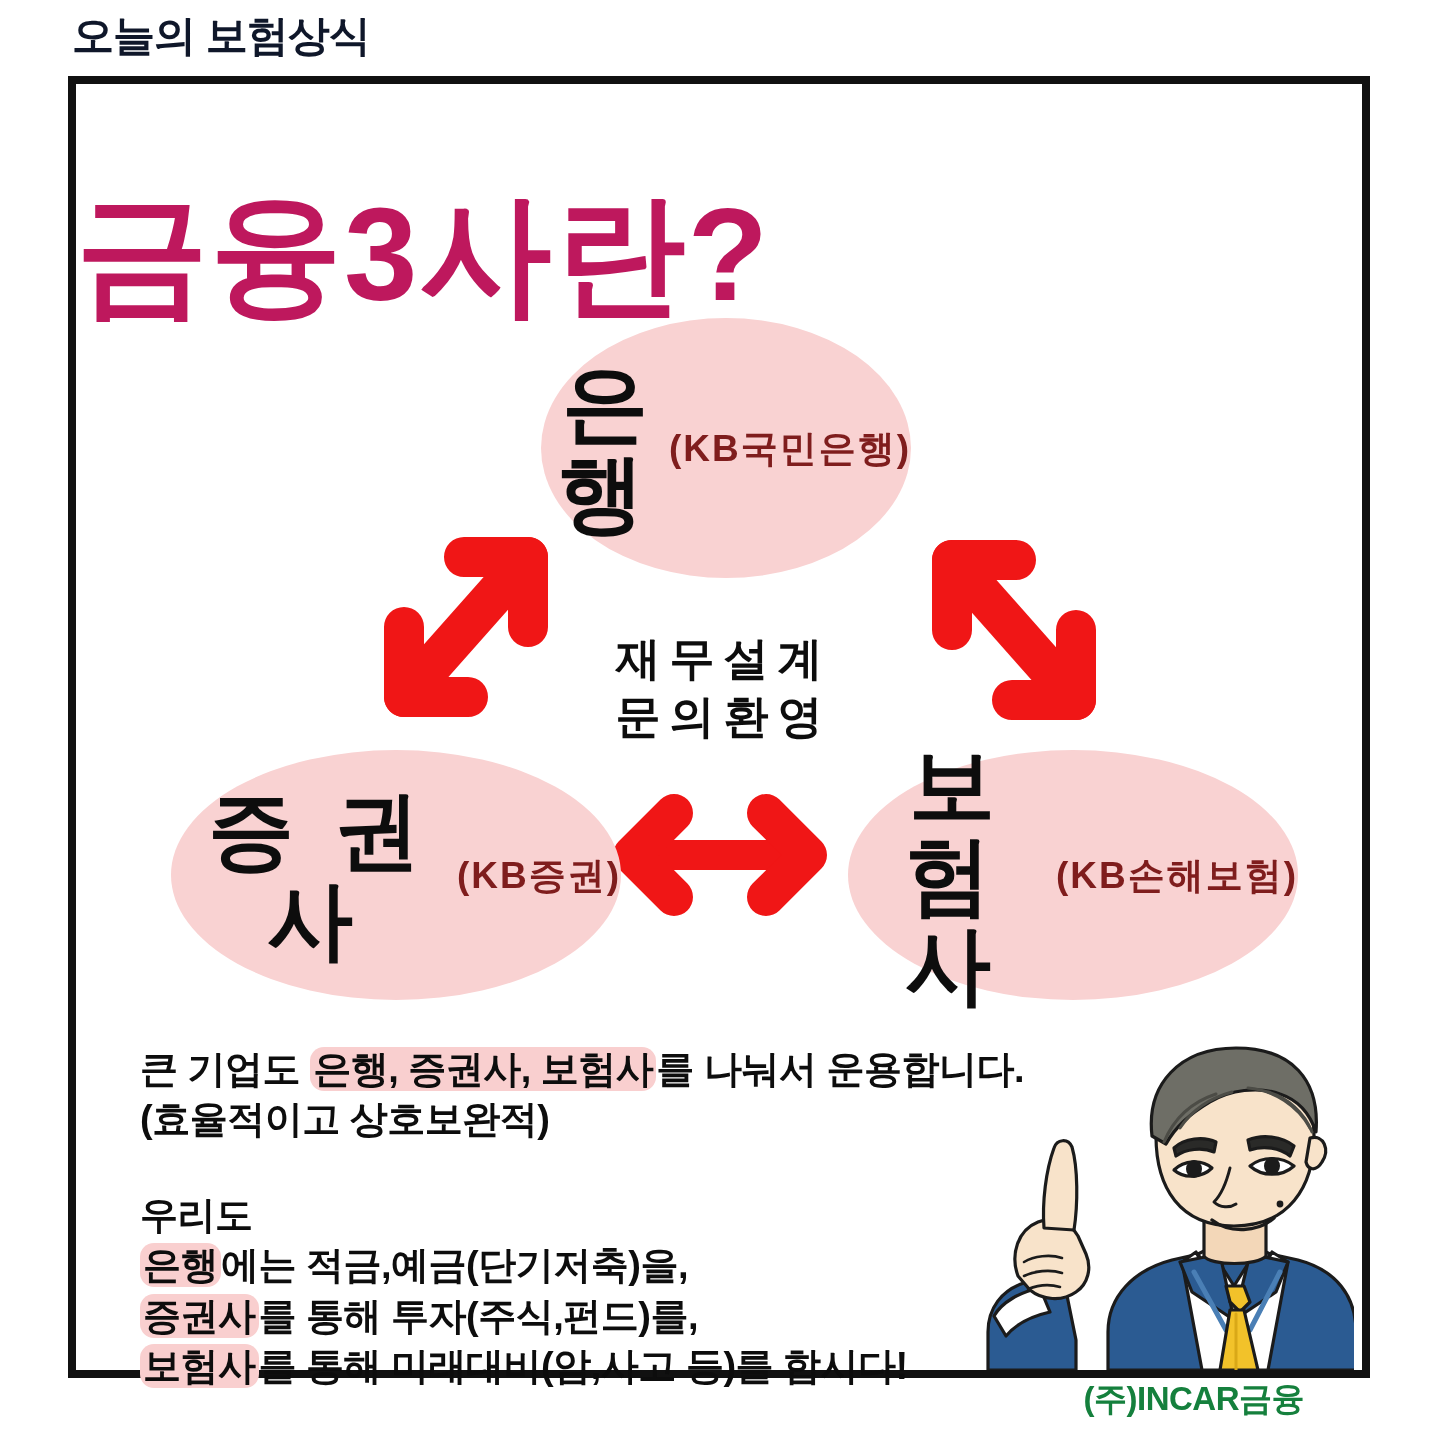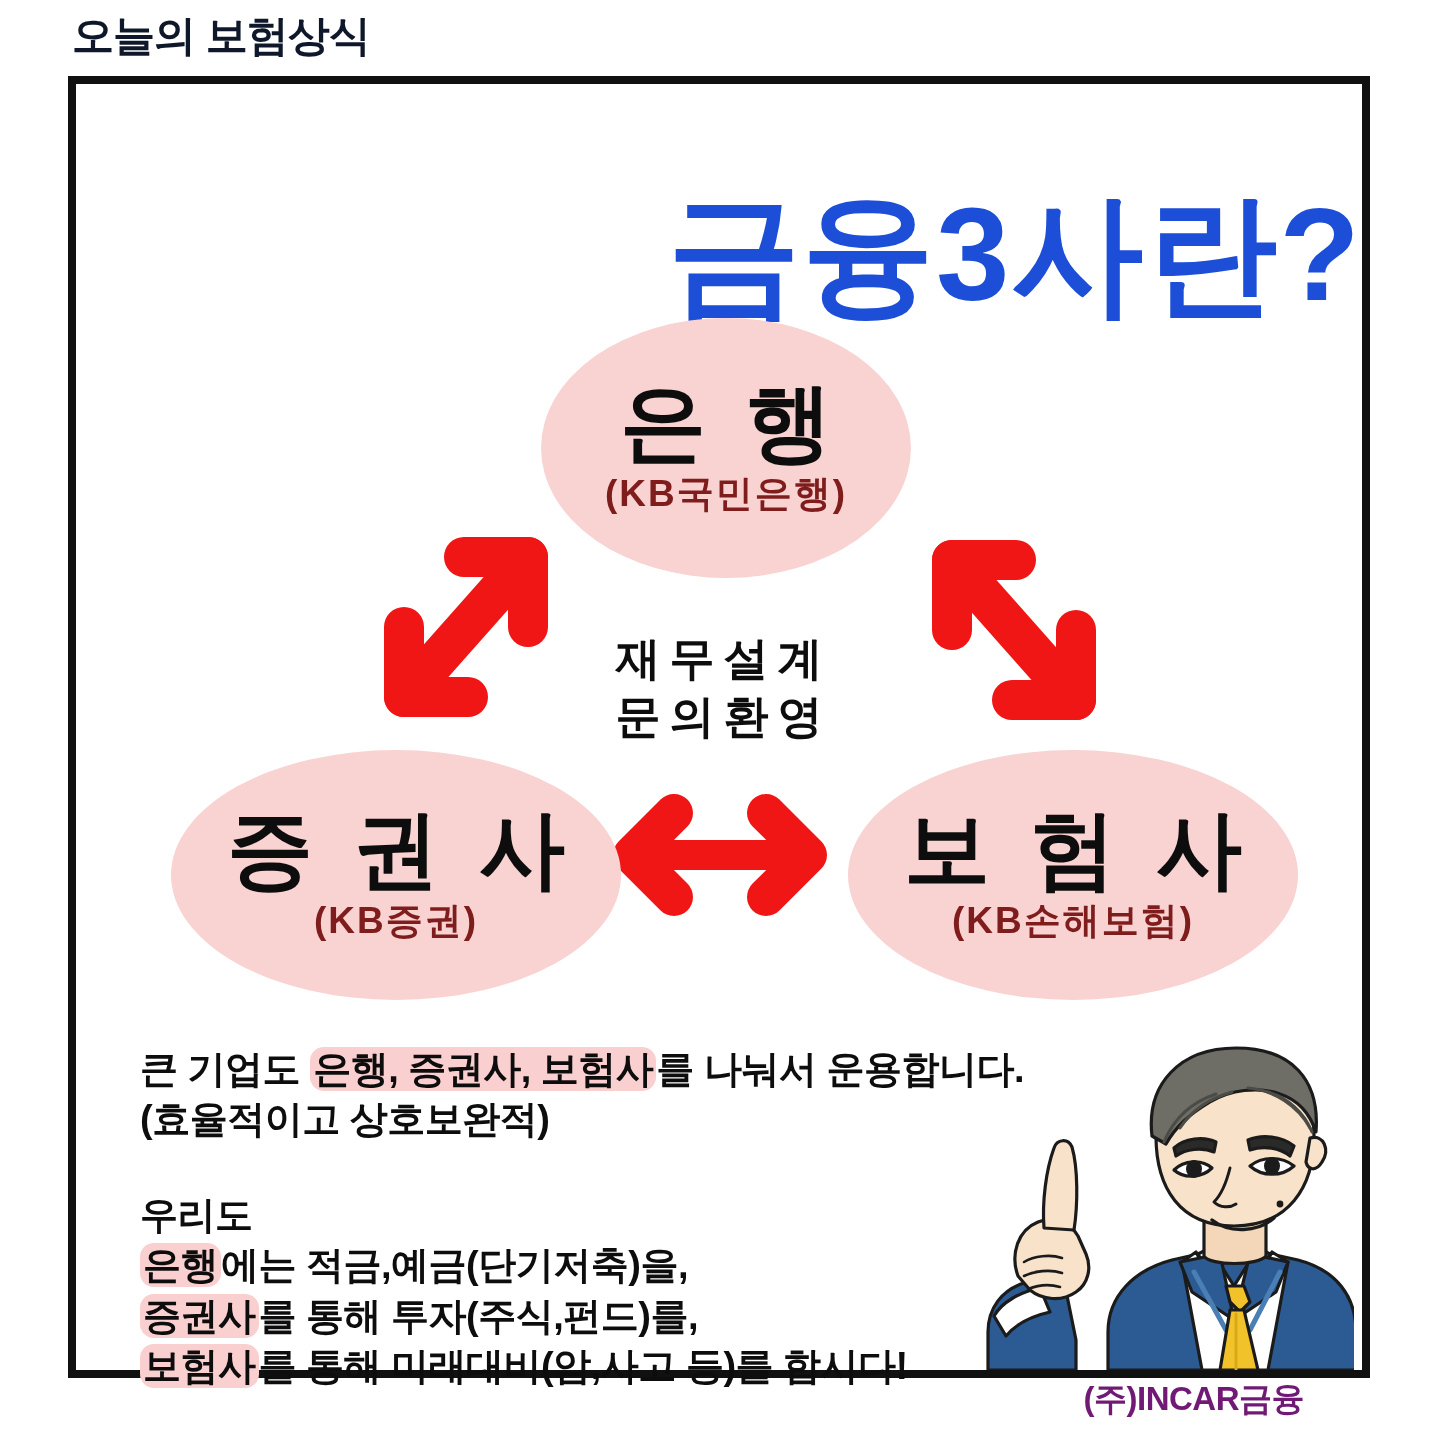--- a/index.html
+++ b/index.html
@@ -38,35 +38,35 @@
     box-sizing: border-box;
     background: #ffffff;
   }
 
   
   #main-title {
     position: absolute;
     left: 0;
     top: 105px;
     width: 100%;
-    text-align: right;
+    text-align: left;
     font-size: 132px;
     font-weight: bold;
-    color: #1d4ed8;
+    color: #be185d;
     letter-spacing: 2px;
     line-height: 1;
   }
 
   
   .bubble {
     position: absolute;
     background: #F9D2D2;
     border-radius: 50%;
     display: flex;
-    flex-direction: column;
+    flex-direction: row;
     align-items: center;
     justify-content: center;
     text-align: center;
   }
   .bubble-main {
     font-size: 86px;
     font-weight: bold;
     color: #0d0d0d;
     letter-spacing: 8px;
     line-height: 1.05;
@@ -148,21 +148,21 @@
     -webkit-box-decoration-break: clone;
   }
 
   
   #footer-brand {
     position: absolute;
     right: 58px;
     bottom: -52px;
     font-size: 33px;
     font-weight: bold;
-    color: #701a75;
+    color: #15803d;
     letter-spacing: -0.5px;
     white-space: nowrap;
   }
 
   
   #character {
     position: absolute;
     right: 8px;
     bottom: 0px;
     width: 396px;

